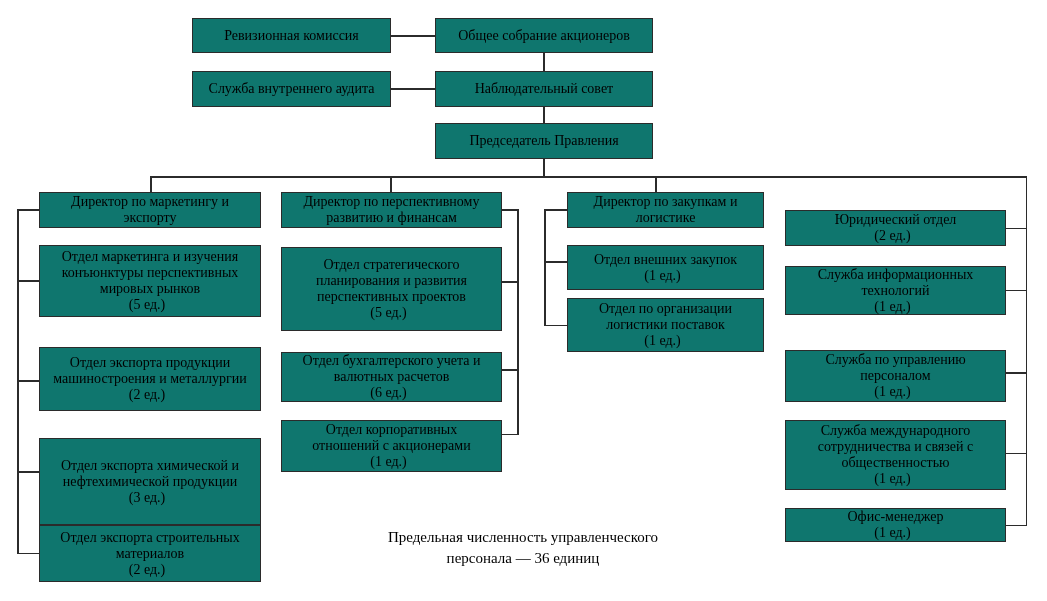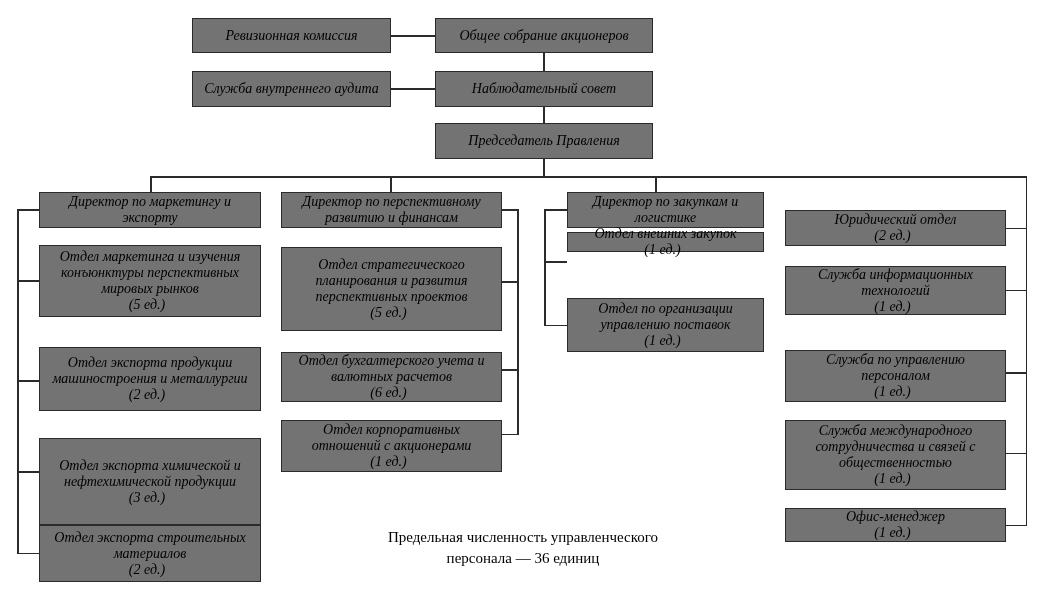--- a/index.html
+++ b/index.html
@@ -9,28 +9,27 @@
     height: 601px;
     background: #ffffff;
     font-family: "Liberation Serif", "DejaVu Serif", serif;
     color: #000000;
     overflow: hidden;
   }
   .node {
     position: absolute;
     box-sizing: border-box;
     border: 1.5px solid #2b2b2b;
-    background: #737373;
+    background: #0f766e;
     display: flex;
     flex-direction: column;
     justify-content: center;
     font-size: 14px;
     line-height: 16px;
     padding: 1px 3px;
-    font-style: italic;
   }
   .node-title {
     text-align: center;
     white-space: pre-line;
   }
   .node-count {
     text-align: center;
     padding-right: 6px;
   }
   .line {
@@ -115,27 +114,27 @@
   <div class="node" style="left:281px;top:420px;width:221px;height:52px">
     <div class="node-title">Отдел корпоративных
 отношений с акционерами</div>
     <div class="node-count">(1 ед.)</div>
   </div>
 
   <div class="node" style="left:567px;top:192px;width:197px;height:36px">
     <div class="node-title">Директор по закупкам и
 логистике</div>
   </div>
-  <div class="node" style="left:567px;top:232px;width:197px;height:20px">
+  <div class="node" style="left:567px;top:245px;width:197px;height:45px">
     <div class="node-title">Отдел внешних закупок</div>
     <div class="node-count">(1 ед.)</div>
   </div>
   <div class="node" style="left:567px;top:298px;width:197px;height:54px">
     <div class="node-title">Отдел по организации
-управлению поставок</div>
+логистики поставок</div>
     <div class="node-count">(1 ед.)</div>
   </div>
 
   <div class="node" style="left:785px;top:210px;width:221px;height:36px">
     <div class="node-title">Юридический отдел</div>
     <div class="node-count">(2 ед.)</div>
   </div>
   <div class="node" style="left:785px;top:266px;width:221px;height:49px">
     <div class="node-title">Служба информационных
 технологий</div>

